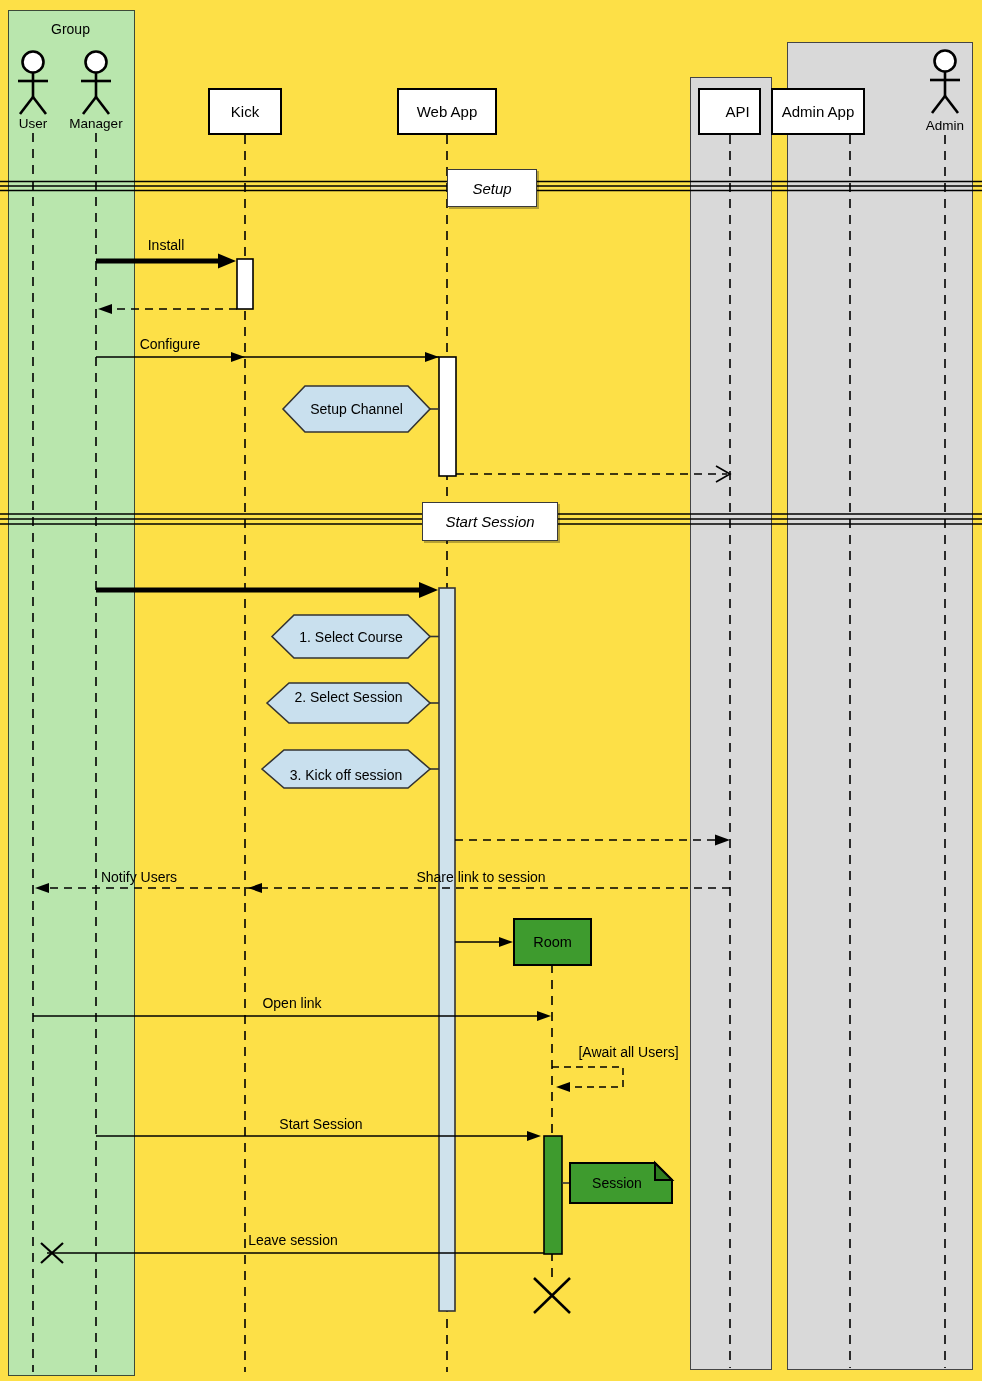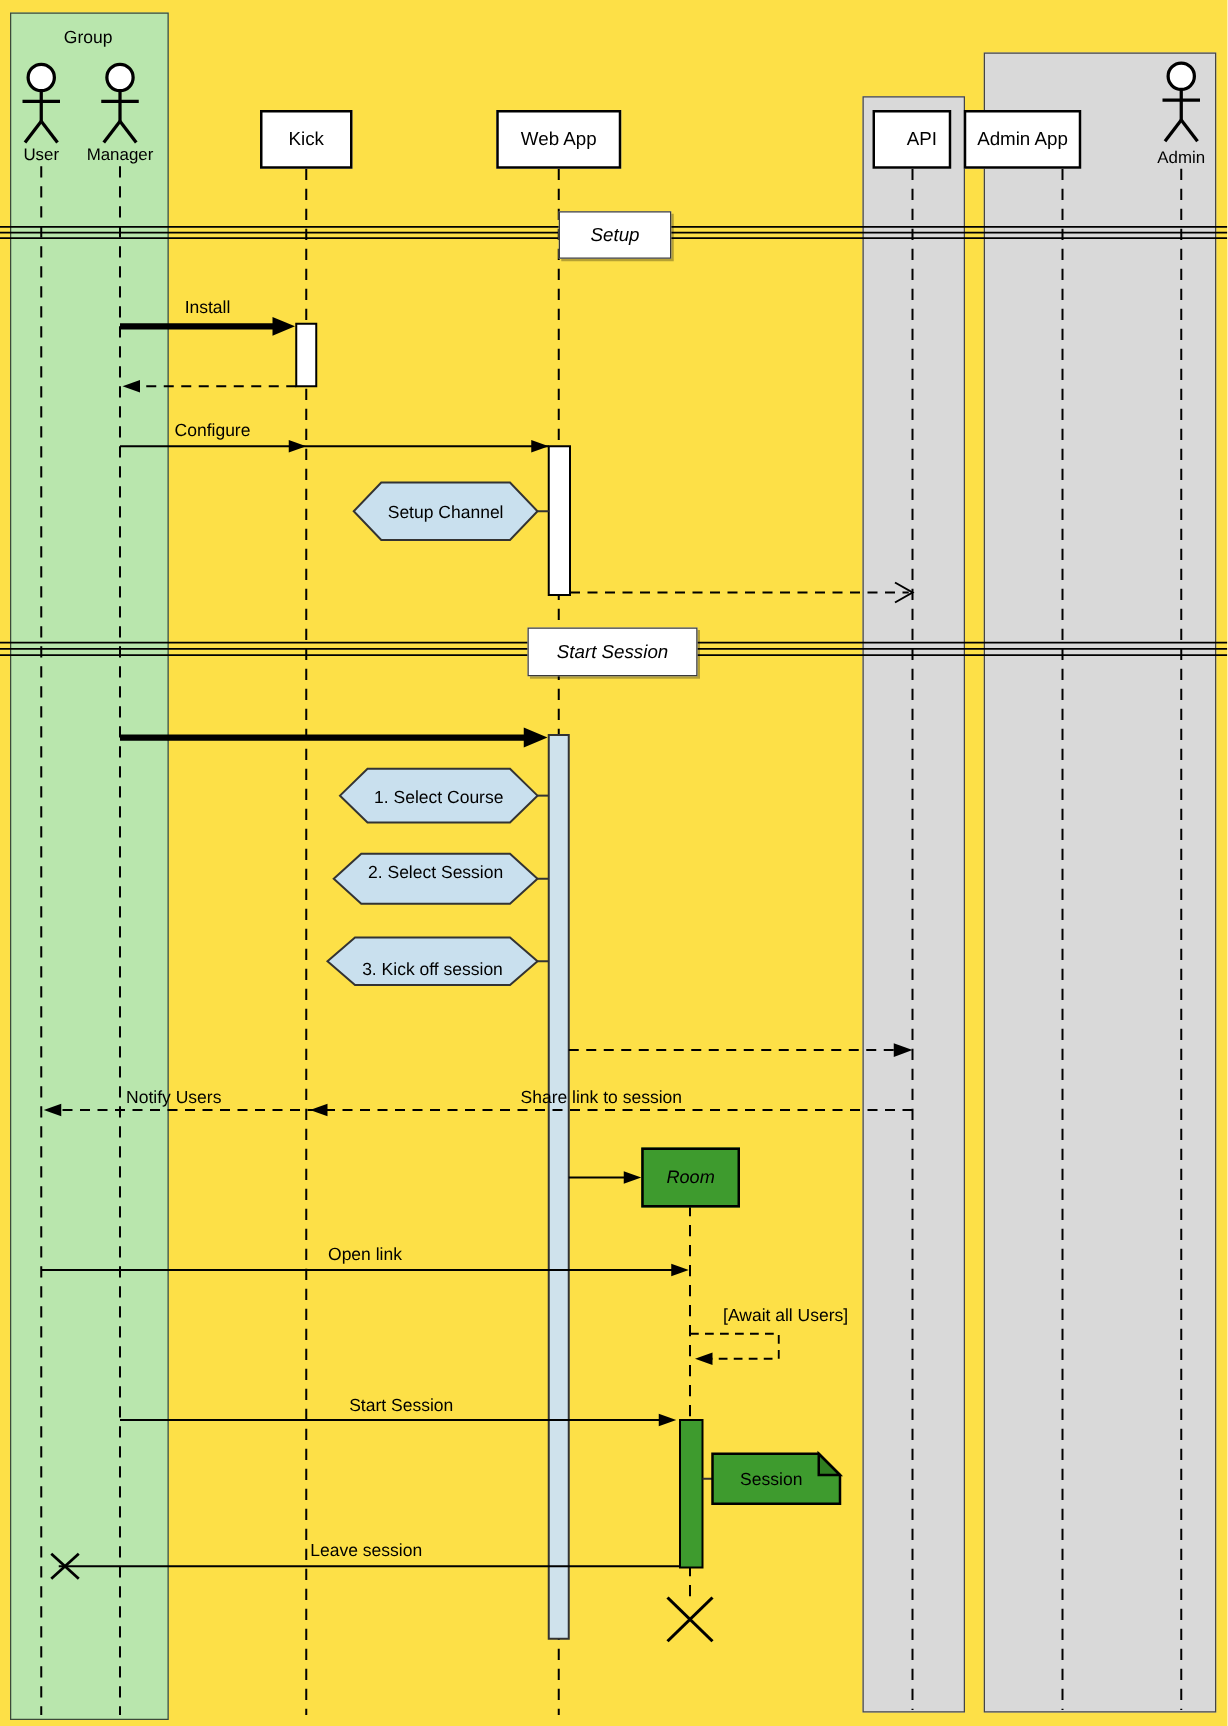--- a/index.html
+++ b/index.html
@@ -159,21 +159,21 @@
   <div class="abs msg" style="left:125px;top:337px;width:90px;">Configure</div>
   <div class="abs hex-label" style="left:283px;top:386px;width:147px;height:46px;">Setup Channel</div>
 
   <div class="abs hex-label" style="left:272px;top:615px;width:158px;height:43px;">1. Select Course</div>
   <div class="abs hex-label" style="left:267px;top:683px;width:163px;height:28px;">2. Select Session</div>
   <div class="abs hex-label" style="left:262px;top:750px;width:168px;height:50px;">3. Kick off session</div>
 
   <div class="abs msg" style="left:89px;top:870px;width:100px;">Notify Users</div>
   <div class="abs msg" style="left:406px;top:870px;width:150px;">Share link to session</div>
 
-  <div class="abs green-box" style="left:513px;top:918px;width:79px;height:48px;font-style:italic;">Room</div>
+  <div class="abs green-box" style="left:513px;top:918px;width:79px;height:48px;">Room</div>
 
   <div class="abs msg" style="left:242px;top:996px;width:100px;">Open link</div>
   <div class="abs msg" style="left:556px;top:1045px;width:145px;">[Await all Users]</div>
   <div class="abs msg" style="left:261px;top:1117px;width:120px;">Start Session</div>
 
   <div class="abs note-label" style="left:572px;top:1168px;width:90px;height:30px;">Session</div>
 
   <div class="abs msg" style="left:233px;top:1233px;width:120px;">Leave session</div>
 
 </div>

